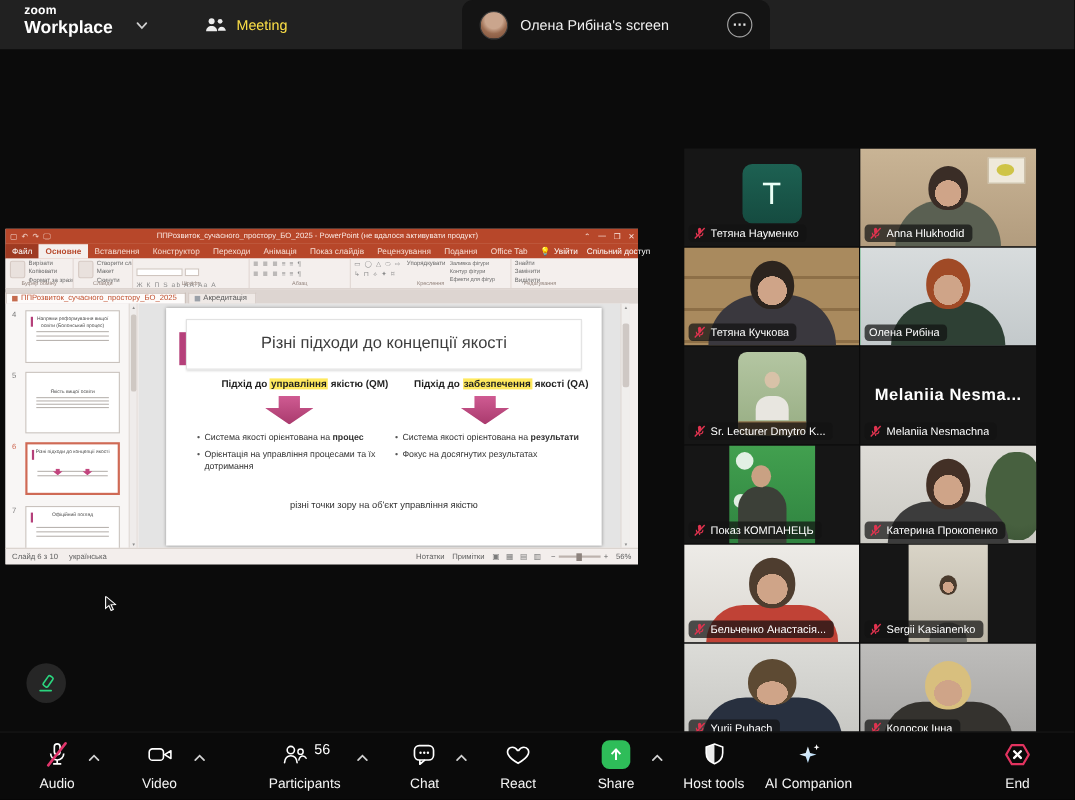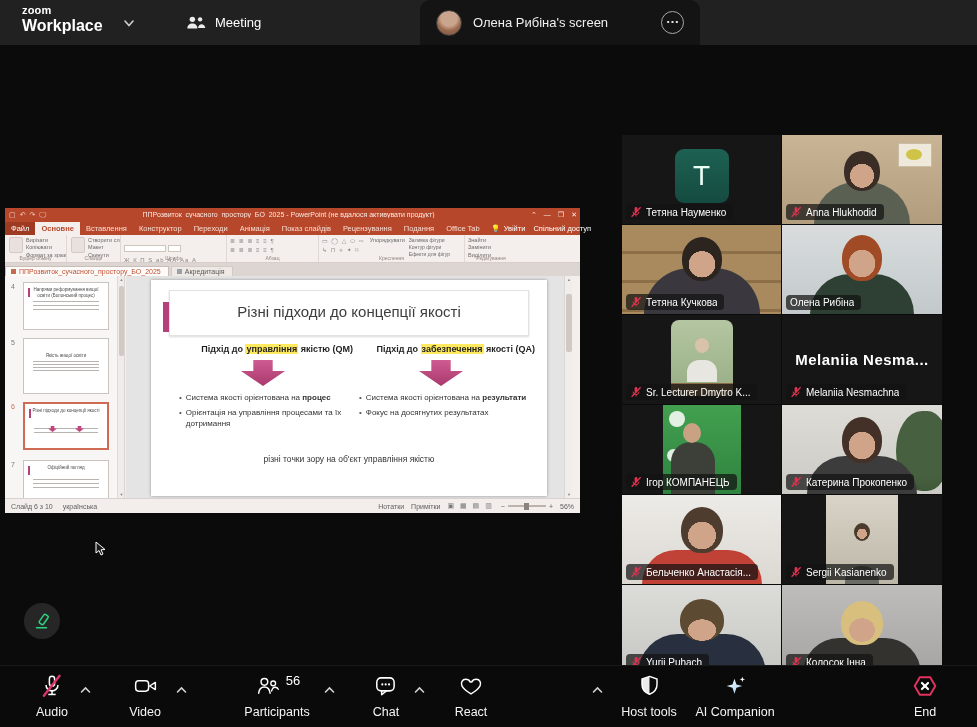--- a/index.html
+++ b/index.html
@@ -6,21 +6,21 @@
   html,body { background:#000; }
   body { font-family:"Liberation Sans", sans-serif; }
   #app { position:relative; width:977px; height:727px; background:#0b0b0b; overflow:hidden;padding-left:42px; }
 
   
   .topbar { position:absolute; top:0; left:0; width:977px; height:45px; background:#212121; }
   .logo { position:absolute; left:22px; top:5px; color:#fff; line-height:1; }
   .logo .l1 { font-size:11px; font-weight:700; letter-spacing:.2px; }
   .logo .l2 { font-size:16px; font-weight:700; margin-top:2px; }
   .top-chev { position:absolute; left:122px; top:16px; }
-  .meeting-tab { position:absolute; left:176px; top:0; height:45px; display:flex; align-items:center; gap:9px; color:#ffffff; font-size:13px; padding:0 10px; }
+  .meeting-tab { position:absolute; left:176px; top:0; height:45px; display:flex; align-items:center; gap:9px; color:#fde047; font-size:13px; padding:0 10px; }
   .screen-tab { position:absolute; left:420px; top:0; width:280px; height:45px; background:#141414; border-radius:10px 10px 0 0; display:flex; align-items:center; }
   .screen-tab .avatar { width:26px; height:26px; border-radius:50%; margin-left:16px; background:radial-gradient(circle at 50% 30%,#caa58d 0 38%,#9a6b50 60%,#7a4f3a); border:1px solid #3a3a3a; }
   .screen-tab .tname { margin-left:11px; color:#f0f0f0; font-size:13px; white-space:nowrap; }
   .tab-more { position:absolute; right:16px; top:11px; width:23px; height:23px; border:1.5px solid #a8a8a8; border-radius:50%; color:#e5e5e5; font-size:13px; line-height:20px; text-align:center; font-weight:700; }
 
   
   .main { position:absolute; top:45px; left:0; width:977px; height:620px; background:#0b0b0b; }
 
   
   .ppt { position:absolute; left:5px; top:163px; width:575px; height:305px; background:#f4efed; font-family:"Liberation Sans",sans-serif; }
@@ -497,21 +497,21 @@
         <div class="fig"></div>
           <div class="fh"></div>
       </div>
       <div class="pill">
         <svg width="12" height="12" viewBox="0 0 12 12">
             <rect x="4.6" y="1" width="2.8" height="5.4" rx="1.4" fill="#e0334f"></rect>
             <path d="M3 5.6a3 3 0 0 0 6 0" fill="none" stroke="#e0334f" stroke-width="1"></path>
             <line x1="6" y1="8.6" x2="6" y2="10.4" stroke="#e0334f" stroke-width="1"></line>
             <line x1="1.6" y1="10.8" x2="10.6" y2="1.2" stroke="#e0334f" stroke-width="1.3"></line>
           </svg>
-        <span>Ігор КОМПАНЕЦЬ</span>
+        <span>Показ КОМПАНЕЦЬ</span>
       </div>
     </div>
     <div class="tile c2 r4 t8">
       <div class="vid">
         <div class="plant"></div>
         <div class="torso" style="width:110px; height:38px; margin-left:-55px"></div>
         <div class="head" style="width:40px; height:46px; margin-left:-20px; top:12px"></div>
       </div>
       <div class="pill">
         <svg width="12" height="12" viewBox="0 0 12 12">
@@ -667,20 +667,31 @@
 
     <div class="tb-item" style="left:423px">
       <div class="ic">
         <svg width="26" height="26" viewBox="0 0 24 24">
           <path d="M12 19.2S5.2 15.4 3.6 11.8C2.3 8.9 4 5.8 7.1 5.8c2 0 3.6 1.2 4.3 2.6h1.2c.7-1.4 2.3-2.6 4.3-2.6 3.1 0 4.8 3.1 3.5 6-1.6 3.6-8.4 7.4-8.4 7.4z" fill="none" stroke="#fff" stroke-width="1.4"></path>
         </svg>
       </div>
       <div class="lbl">React</div>
     </div>
 
+    <div class="tb-item" style="left:512px">
+      <div class="ic">
+        <div class="share-sq">
+          <svg width="16" height="16" viewBox="0 0 16 16">
+            <line x1="8" y1="13" x2="8" y2="4" stroke="#fff" stroke-width="1.8"></line>
+            <polyline points="4,7.5 8,3.2 12,7.5" fill="none" stroke="#fff" stroke-width="1.8" stroke-linejoin="round"></polyline>
+          </svg>
+        </div>
+      </div>
+      <div class="lbl">Share</div>
+    </div>
     <div class="tb-chev" style="left:591px">
       <svg width="13" height="10" viewBox="0 0 13 10">
           <polyline points="2.5,7 6.5,3 10.5,7" fill="none" stroke="#d2d2d2" stroke-width="1.6" stroke-linecap="round"></polyline>
         </svg>
     </div>
 
     <div class="tb-item" style="left:601px">
       <div class="ic">
         <svg width="25" height="26" viewBox="0 0 24 24">
           <path d="M12 2.8l7.2 2.6v5.1c0 4.6-3 7.8-7.2 9.4-4.2-1.6-7.2-4.8-7.2-9.4V5.4L12 2.8z" fill="none" stroke="#fff" stroke-width="1.4"></path>

